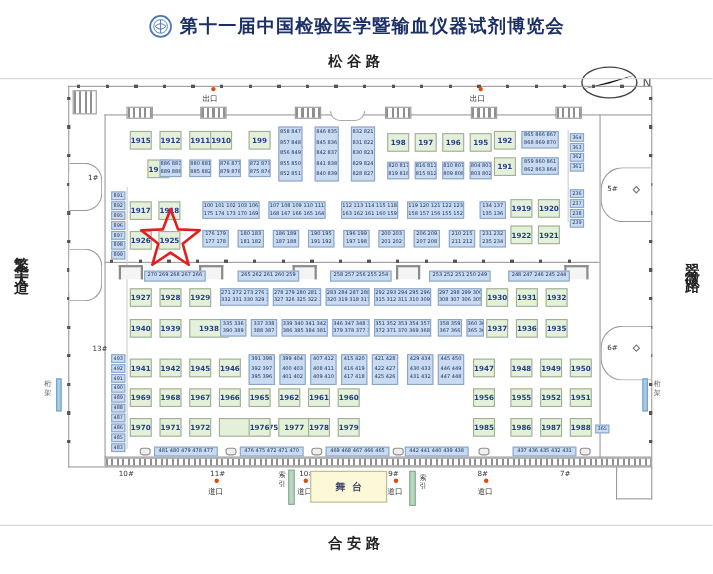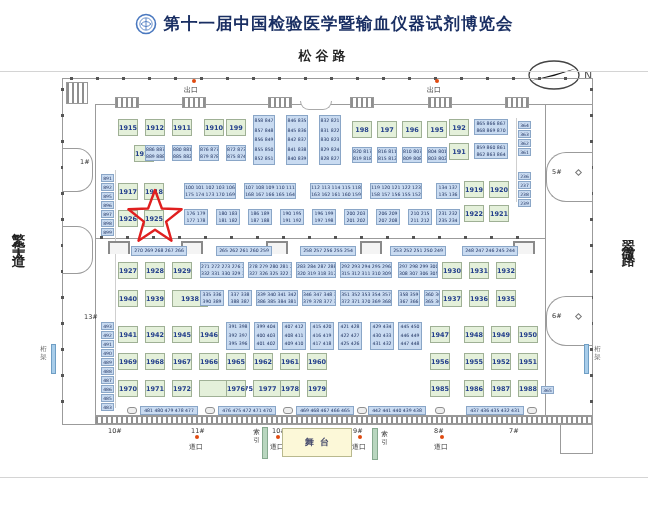--- a/index.html
+++ b/index.html
@@ -64,20 +64,21 @@
       <circle cx="11" cy="11" r="6.2" fill="none" stroke="#4a78bf" stroke-width="0.8"></circle>
       <path d="M6 11 Q11 6 16 11 Q11 16 6 11" fill="none" stroke="#4a78bf" stroke-width="0.9"></path>
       <line x1="11" y1="5" x2="11" y2="17" stroke="#4a78bf" stroke-width="0.9"></line>
     </svg>
     <span>第十一届中国检验医学暨输血仪器试剂博览会</span>
   </div>
 
   <div class="road-top">松谷路</div>
   <div class="road-v left">繁华大道</div>
   <div class="road-v right">翠微路</div>
+  <div class="road-bottom">合安路</div>
 
   <svg class="compass-svg" width="76" height="40">
     <ellipse cx="30" cy="20" rx="25" ry="14" fill="#fff" stroke="#444" stroke-width="1.3"></ellipse>
     <polygon points="6,26 54,13 30,21" fill="#111"></polygon>
     <text x="60" y="24" font-size="11" fill="#555">N</text>
   </svg>
 
   <div id="map">
       <div class="rl" style="left: 0px; top: 71px; width: 648px; height: 1px;"></div>
       <div class="rl" style="left: 0px; top: 477px; width: 648px; height: 1px;"></div>
@@ -121,21 +122,21 @@
       <div class="door" style="left: 527px; top: 407px; width: 10px; height: 7px;"></div>
       <div class="rshape" style="left: 63px; top: 148px; width: 30px; height: 44px;"></div>
       <div class="rshape" style="left: 63px; top: 226px; width: 30px; height: 48px;"></div>
       <div class="notch" style="left: 546px; top: 152px; width: 46px; height: 50px;"></div>
       <div class="notch" style="left: 546px; top: 296px; width: 46px; height: 50px;"></div>
       <div class="dia" style="left: 576px; top: 170px; width: 5px; height: 5px;"></div>
       <div class="dia" style="left: 576px; top: 314px; width: 5px; height: 5px;"></div>
       <div class="g" style="left: 118px; top: 119px; width: 20px; height: 17px;">1915</div>
       <div class="g" style="left: 145px; top: 119px; width: 20px; height: 17px;">1912</div>
       <div class="g" style="left: 172px; top: 119px; width: 20px; height: 17px;">1911</div>
-      <div class="g" style="left: 204px; top: 119px; width: 20px; height: 17px;">1910</div>
+      <div class="g" style="left: 191px; top: 119px; width: 20px; height: 17px;">1910</div>
       <div class="g" style="left: 226px; top: 119px; width: 20px; height: 17px;">199</div>
       <div class="g" style="left: 134px; top: 145px; width: 20px; height: 17px; text-align: right;">1916</div>
       <div class="g" style="left: 352px; top: 121px; width: 20px; height: 17px;">198</div>
       <div class="g" style="left: 377px; top: 121px; width: 20px; height: 17px;">197</div>
       <div class="g" style="left: 402px; top: 121px; width: 20px; height: 17px;">196</div>
       <div class="g" style="left: 427px; top: 121px; width: 20px; height: 17px;">195</div>
       <div class="g" style="left: 449px; top: 119px; width: 20px; height: 17px;">192</div>
       <div class="g" style="left: 449px; top: 143px; width: 20px; height: 17px;">191</div>
       <div class="g" style="left: 118px; top: 183px; width: 20px; height: 17px;">1917</div>
       <div class="g" style="left: 144px; top: 183px; width: 20px; height: 17px;">1918</div>

